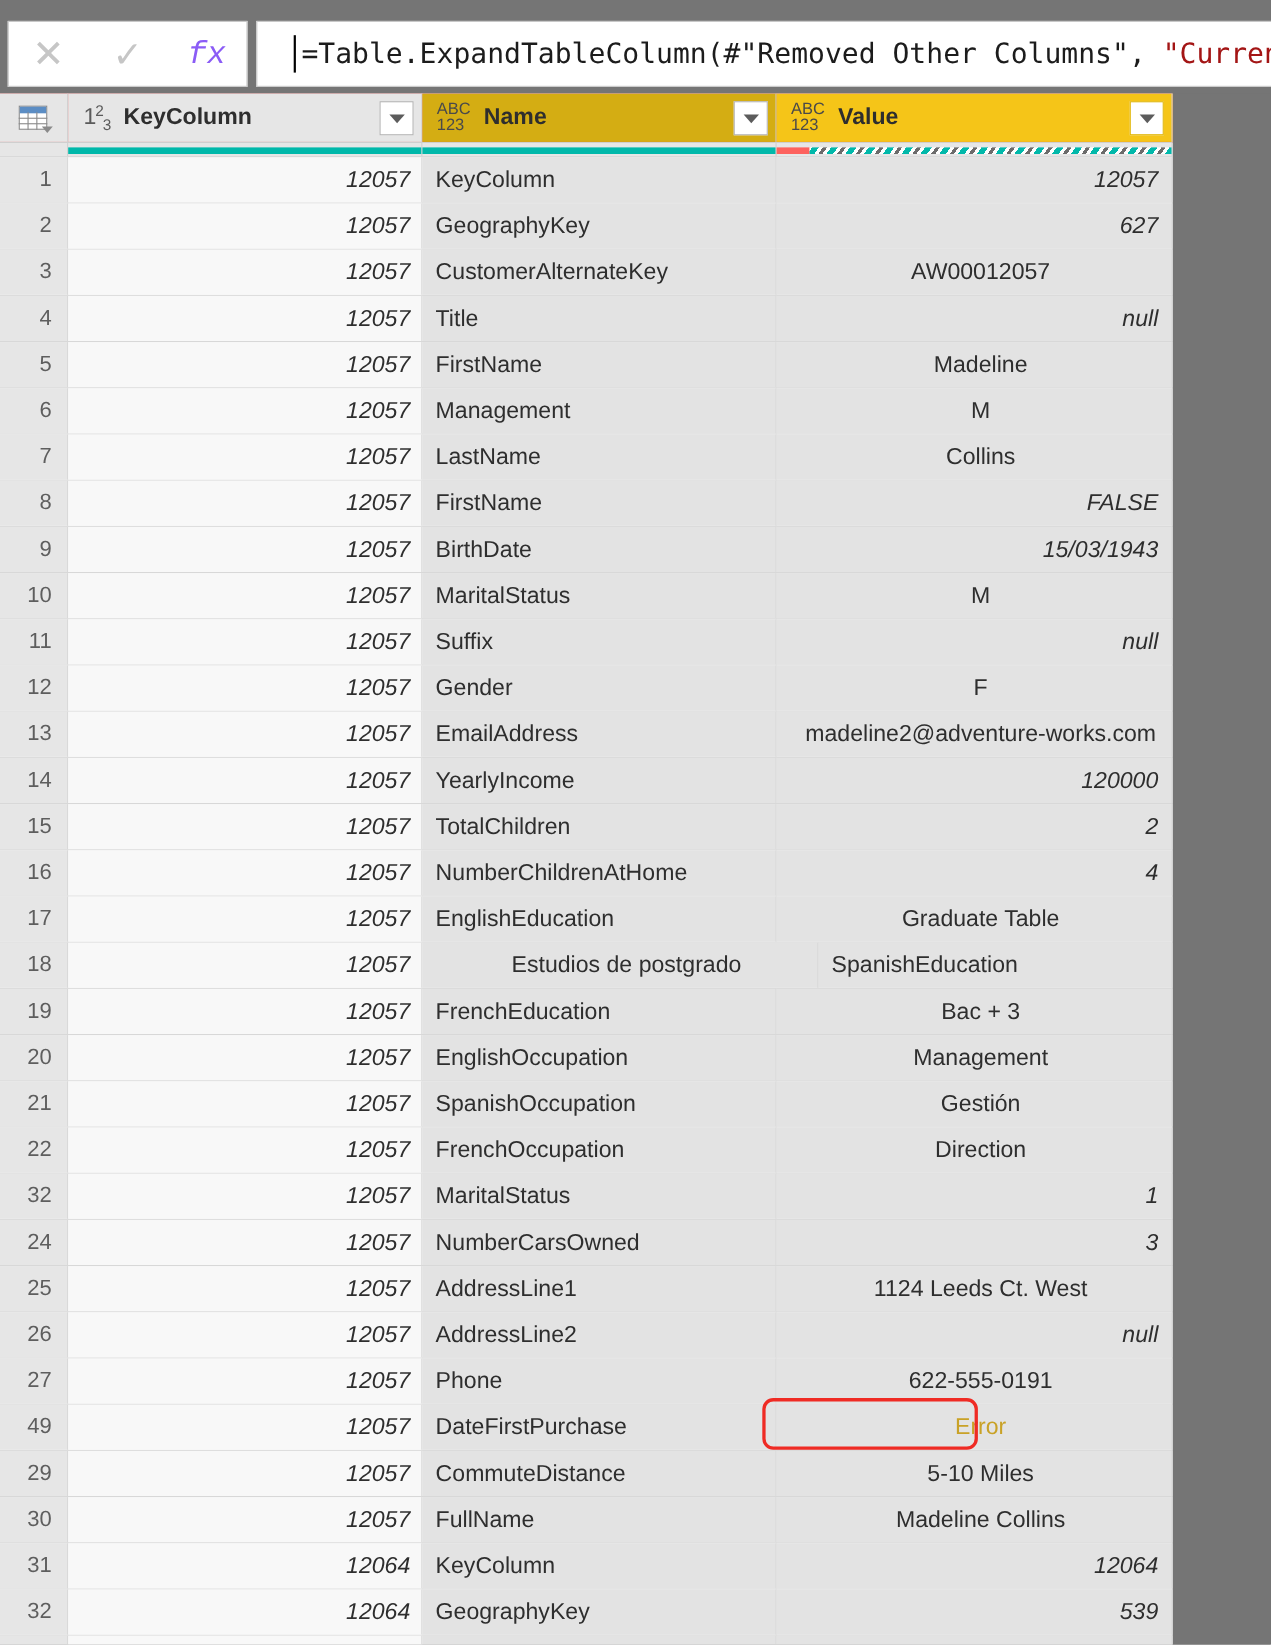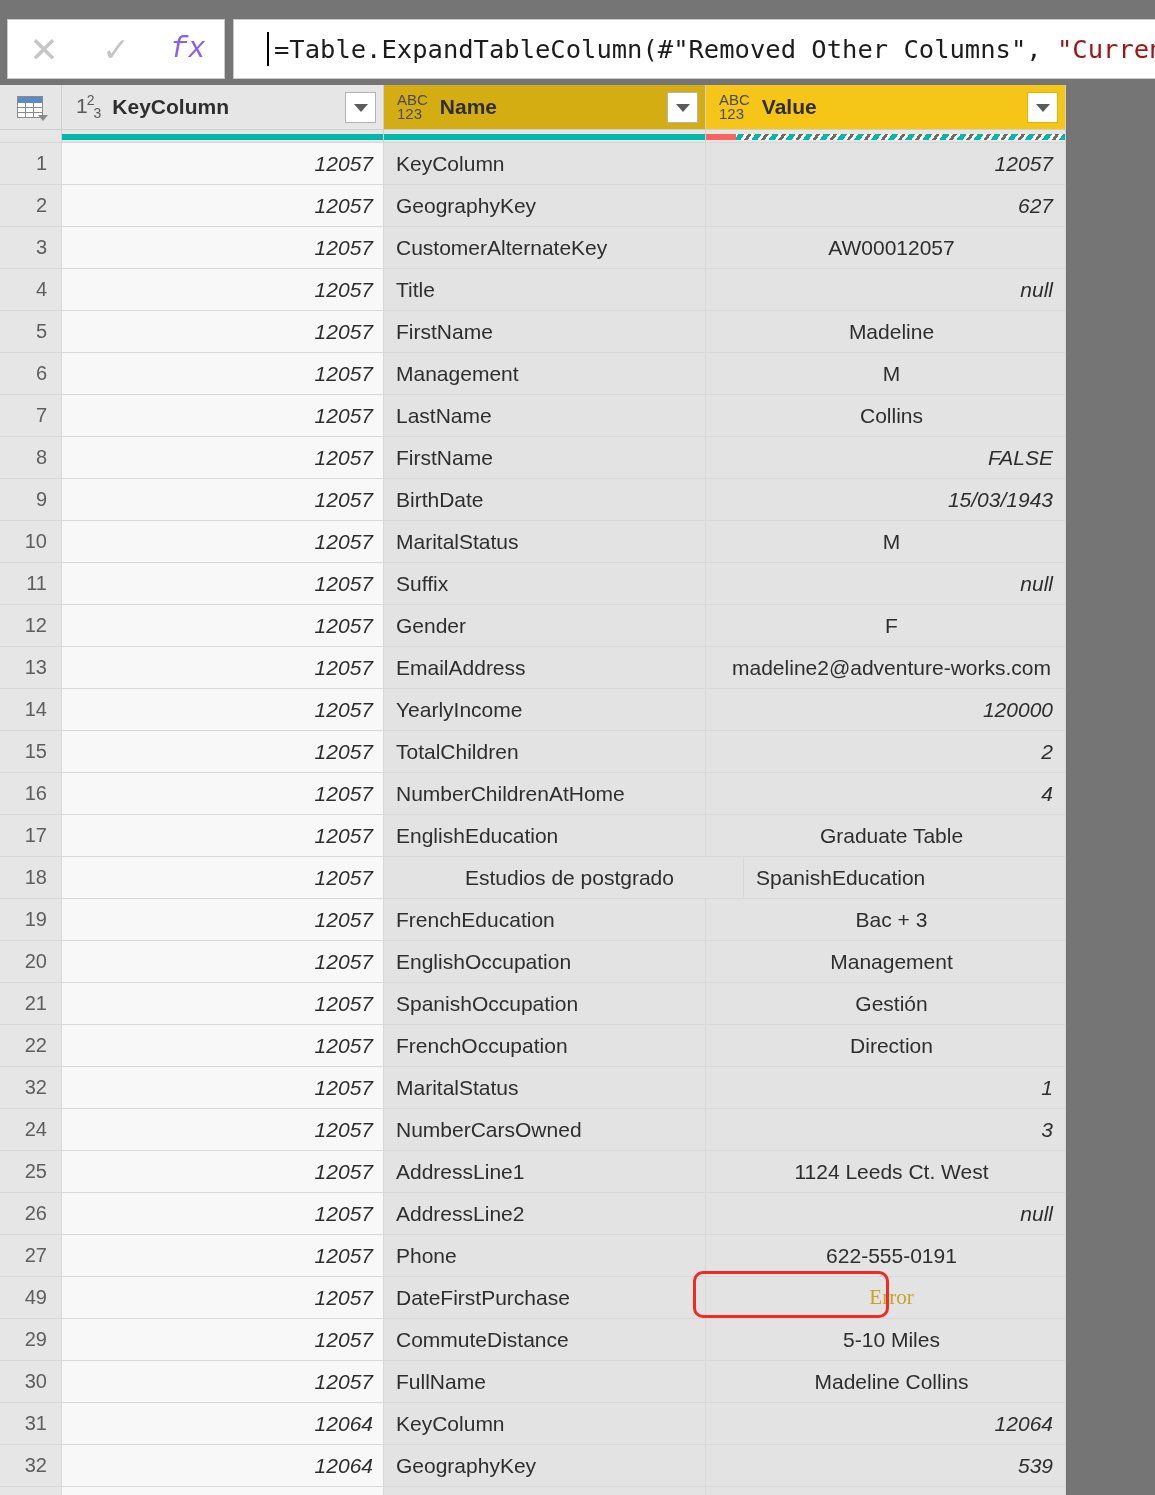--- a/index.html
+++ b/index.html
@@ -189,21 +189,21 @@
     background: #e6e6e6; color: #5e5e5e;
     justify-content: flex-end;
     padding-right: 14px; font-size: 20px;
   }
   .cell-key   { background: #f8f8f8; justify-content: flex-end; padding-right: 10px; }
   .cell-name  { background: #e3e3e3; justify-content: flex-start; padding-left: 12px; }
   .cell-value { background: #e3e3e3; justify-content: center; padding-left: 12px;
                 position: relative; }
   .cell-value.num { justify-content: flex-end; padding-right: 12px; padding-left: 0; }
   .ital { font-style: italic; }
-  .err  { color: #c9a227; font-family: Liberation Serif, serif; }
+  .err  { color: #c9a227; }
   .cell-value.err-cell { overflow: visible; }
   .err-box {
     position: absolute; left: -13px; top: -6px;
     width: 196px; height: 47px;
     border: 3px solid #ef2b24; border-radius: 10px;
     pointer-events: none;
   }
 
   
   .row-partial { height: 36px; border-bottom: none; }

